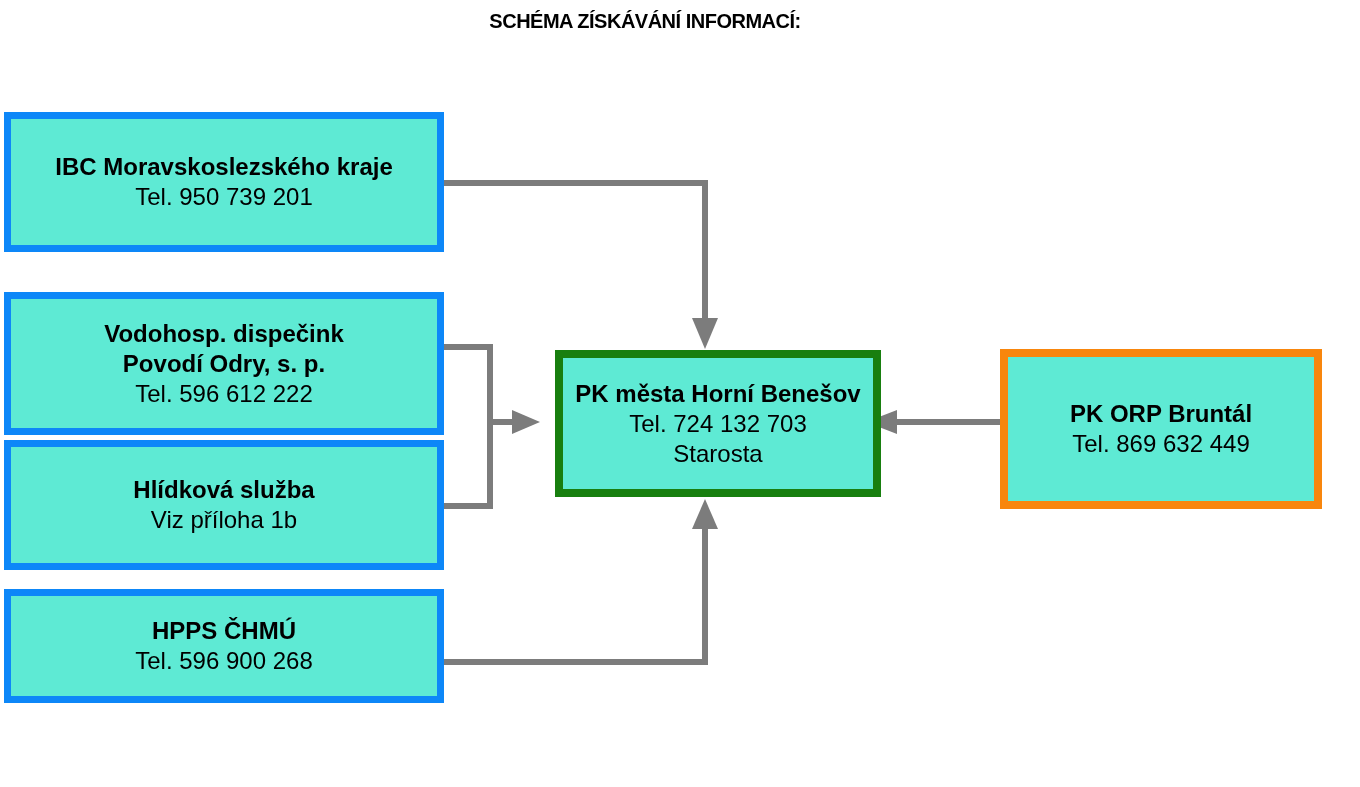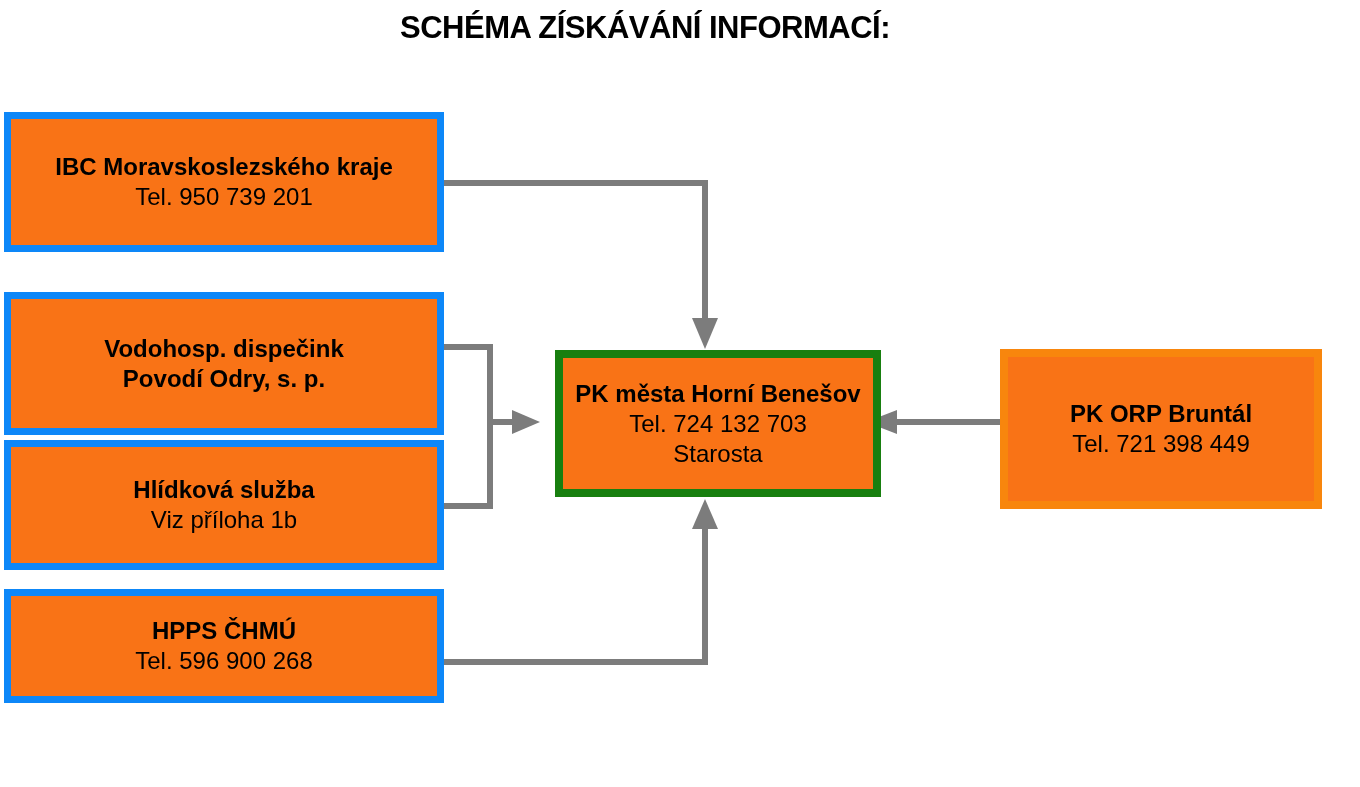--- a/index.html
+++ b/index.html
@@ -15,21 +15,21 @@
     background: var(--background, #FFFFFF);
     overflow: hidden;
     color: var(--text, #000000);
   }
   .title {
     position: absolute;
     left: 0;
     top: 10px;
     width: 1290px;
     text-align: center;
-    font-size: 31px;
+    font-size: 20px;
     font-weight: bold;
     letter-spacing: -0.5px;
     color: var(--text, #000000);
   }
   .arrows {
     position: absolute;
     left: 0;
     top: 0;
     width: 1360px;
     height: 787px;
@@ -39,21 +39,21 @@
     stroke: var(--arrow, #7C7C7C);
     stroke-width: 6;
   }
   .arrows polygon {
     fill: var(--arrow, #7C7C7C);
     stroke: none;
   }
   .box {
     position: absolute;
     box-sizing: border-box;
-    background: #f97316;
+    background: #5eead4;
     display: flex;
     flex-direction: column;
     justify-content: center;
     align-items: center;
     text-align: center;
     font-size: 24px;
     line-height: 30px;
   }
   .box.source { border: 7px solid var(--source-border, #0D87F8); }
   .box.center { border: 8px solid var(--center-border, #187F0F); }
@@ -89,36 +89,37 @@
   </svg>
 
   <div class="box source" style="left:4px; top:112px; width:440px; height:140px;">
     <div class="ln bold">IBC Moravskoslezského kraje</div>
     <div class="ln">Tel. 950 739 201</div>
   </div>
 
   <div class="box source" style="left:4px; top:292px; width:440px; height:143px;">
     <div class="ln bold">Vodohosp. dispečink</div>
     <div class="ln bold">Povodí Odry, s. p.</div>
+    <div class="ln">Tel. 596 612 222</div>
   </div>
 
   <div class="box source" style="left:4px; top:440px; width:440px; height:130px;">
     <div class="ln bold">Hlídková služba</div>
     <div class="ln">Viz příloha 1b</div>
   </div>
 
   <div class="box source" style="left:4px; top:589px; width:440px; height:114px;">
     <div class="ln bold">HPPS ČHMÚ</div>
     <div class="ln">Tel. 596 900 268</div>
   </div>
 
   <div class="box center" style="left:555px; top:350px; width:326px; height:147px;">
     <div class="ln bold">PK města Horní Benešov</div>
     <div class="ln">Tel. 724 132 703</div>
     <div class="ln">Starosta</div>
   </div>
 
   <div class="box partner" style="left:1000px; top:342px; width:322px; height:160px;">
     <div class="ln bold">PK ORP Bruntál</div>
-    <div class="ln">Tel. 721 398 449</div>
+    <div class="ln">Tel. 869 632 449</div>
   </div>
 
 </div>
 
 </body></html>

